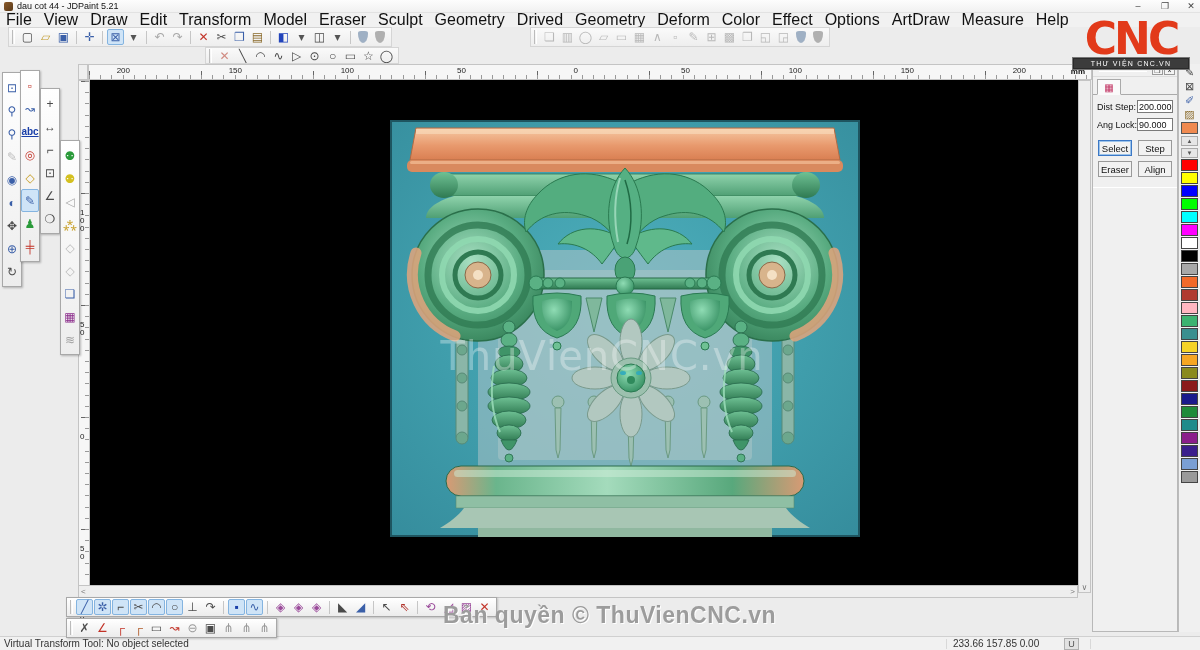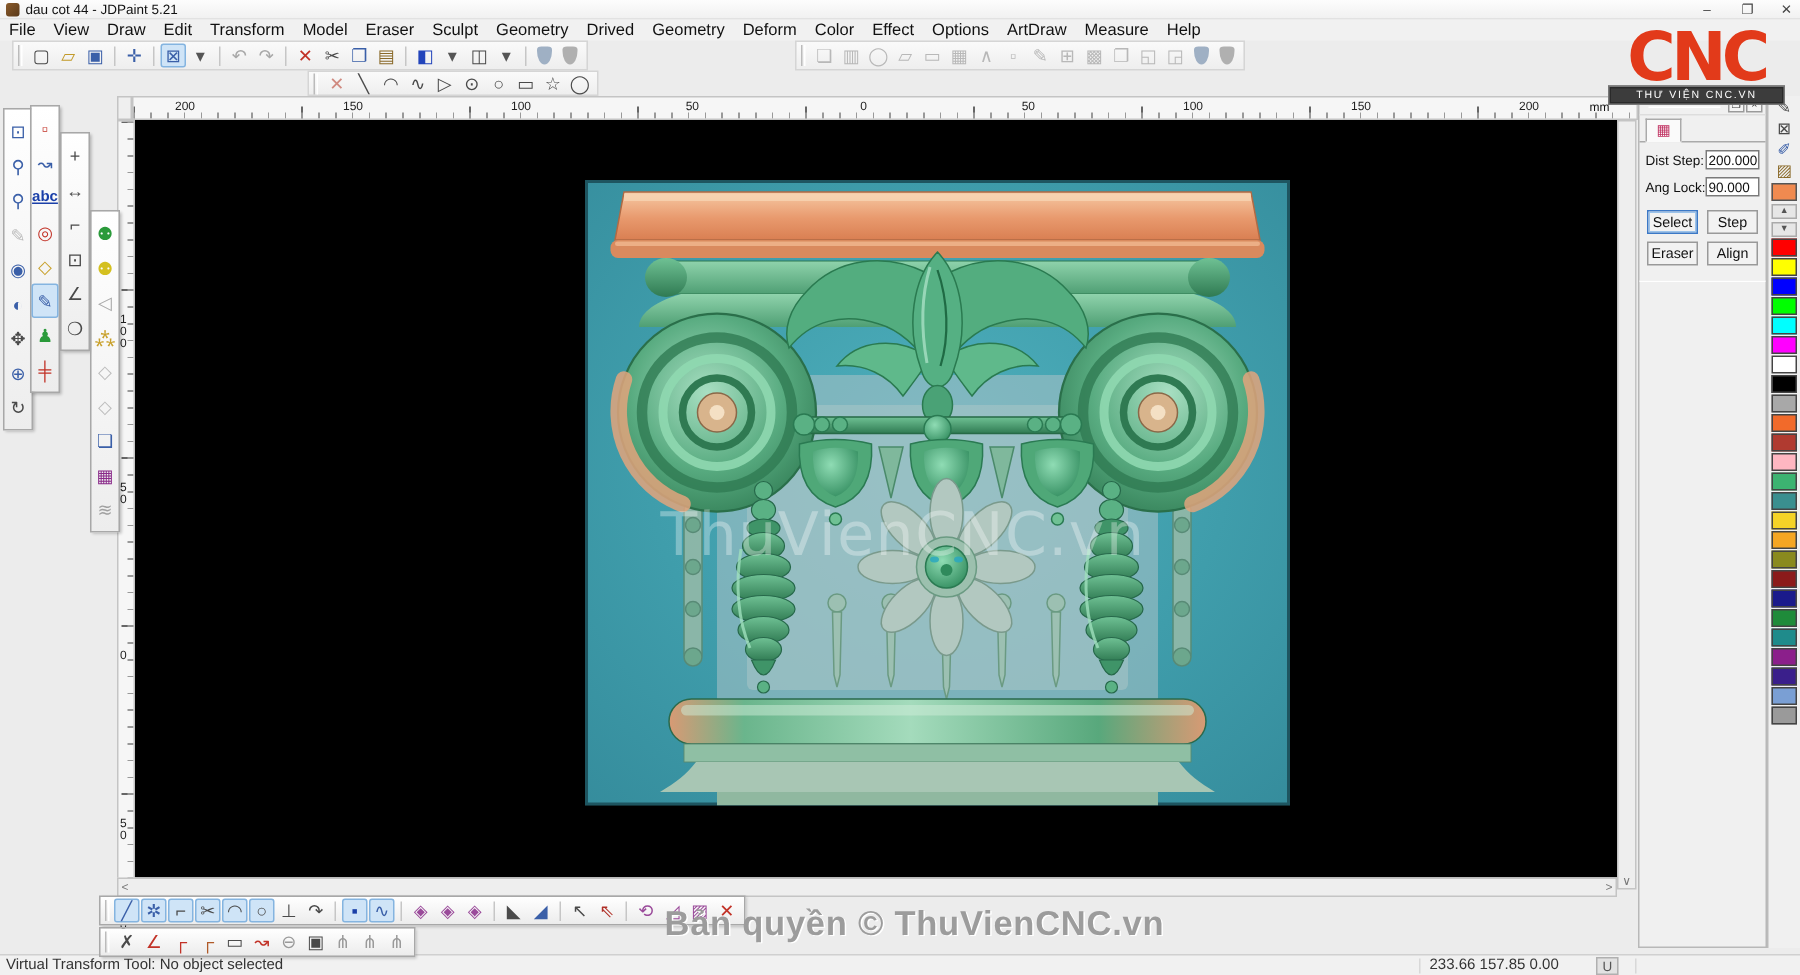--- a/index.html
+++ b/index.html
@@ -5,38 +5,38 @@
   *{margin:0;padding:0;box-sizing:border-box}
   html,body{width:1200px;height:650px;overflow:hidden}
   body{position:relative;font-family:"Liberation Sans",sans-serif;background:#ececec;color:#111}
 
   
   .titlebar{position:absolute;left:0;top:0;width:1200px;height:13px;background:linear-gradient(#fdfdfd,#f1f1f1);display:flex;align-items:center;gap:4px;padding-left:4px;font-size:9px;border-bottom:1px solid #e2e2e2}
   .app-icon{width:9px;height:9px;background:linear-gradient(135deg,#8a5a2a,#5a3a1a);border-radius:2px}
   .wctrl{position:absolute;top:1px;font-size:9px;color:#444;width:20px;text-align:center}
 
   
-  .menubar{position:absolute;left:0;top:13px;width:1200px;height:14px;display:flex;align-items:center;font-size:11px;background:#f1f1f1}
+  .menubar{position:absolute;left:0;top:13px;width:1200px;height:14px;display:flex;align-items:center;font-size:16px;background:#f1f1f1}
   .menubar span{padding:0 6px;cursor:default}
 
   
   .tbar{position:absolute;display:inline-flex;align-items:center;height:20px;background:linear-gradient(#fafafa,#eee);border:1px solid #d5d5d5;padding:0 3px;gap:1px}
   .tbar .grip{width:3px;height:14px;border-left:1px solid #bbb;border-right:1px solid #fff;margin-right:3px}
   .ticon{width:17px;height:16px;display:inline-flex;align-items:center;justify-content:center;font-size:12px;line-height:1;cursor:default}
   .ticon.active{background:#cfe4f7;border:1px solid #84b4e0;border-radius:2px}
   .tsep{width:1px;height:13px;background:#c6c6c6;margin:0 3px}
   .shape-shield{width:10px;height:12px;border-radius:3px 3px 50% 50%/2px 2px 75% 75%;margin:0 3px;align-self:center}
   .small-text{font-size:10px;font-weight:bold;text-decoration:underline}
 
   
   .hruler{position:absolute;left:88px;top:64px;width:1004px;height:16px;background:#f6f6f6;border:1px solid #c4c4c4;
     background-image:repeating-linear-gradient(90deg,#999 0 1px,transparent 1px 11.2px),repeating-linear-gradient(90deg,#666 0 1px,transparent 1px 112px);
     background-size:100% 4px,100% 8px;background-position:left bottom,left bottom;background-repeat:no-repeat}
   .hlabel{position:absolute;top:1px;font-size:8px;transform:translateX(-100%);color:#222}
-  .unit{position:absolute;right:18px;top:2px;font-size:8px;font-weight:normal}
+  .unit{position:absolute;right:6px;top:2px;font-size:8px;font-weight:bold}
   .corner{position:absolute;left:78px;top:64px;width:10px;height:16px;background:#efefef;border:1px solid #c4c4c4}
   .vruler{position:absolute;left:78px;top:80px;width:12px;height:528px;background:#f6f6f6;border:1px solid #c4c4c4;
     background-image:repeating-linear-gradient(180deg,#999 0 1px,transparent 1px 11.2px),repeating-linear-gradient(180deg,#666 0 1px,transparent 1px 112px);
     background-size:4px 100%,8px 100%;background-position:right top,right top;background-repeat:no-repeat}
   .vlabel{position:absolute;left:1px;width:7px;font-size:8px;line-height:8px;word-break:break-all;color:#222}
 
   
   .canvas{position:absolute;left:90px;top:80px;width:988px;height:505px;background:#000}
   .vscroll{position:absolute;left:1078px;top:80px;width:13px;height:513px;background:#eee;border:1px solid #c4c4c4;font-size:8px;color:#777;display:flex;align-items:flex-end;justify-content:center}
   .hscroll{position:absolute;left:78px;top:585px;width:1000px;height:13px;background:#eee;border:1px solid #c4c4c4;font-size:8px;color:#777;display:flex;align-items:center;justify-content:space-between;padding:0 2px}

